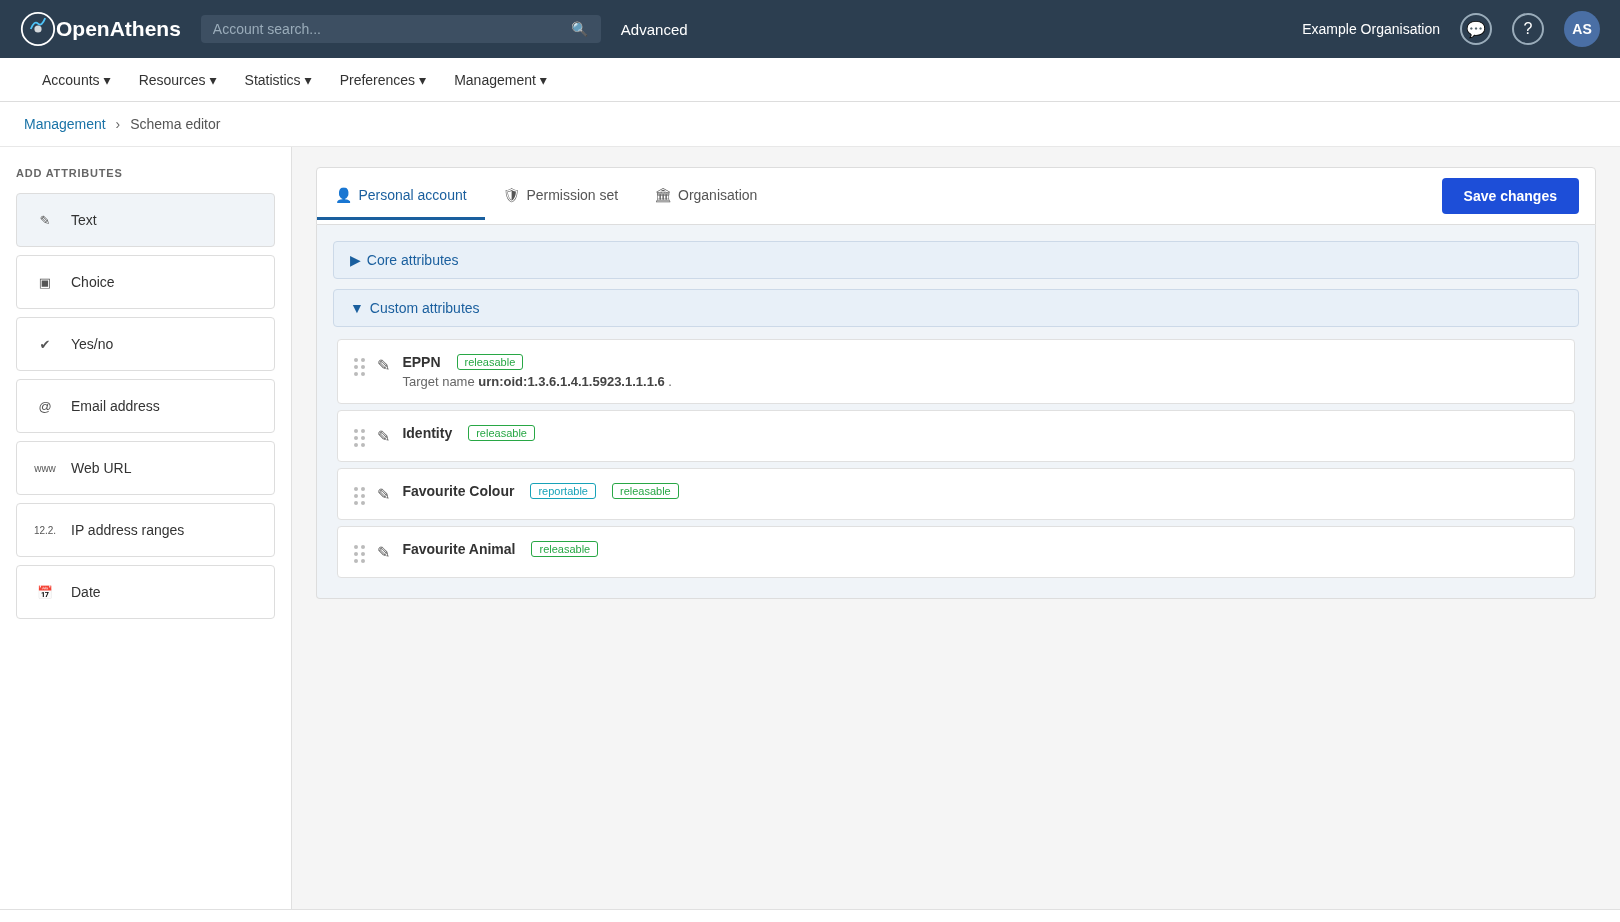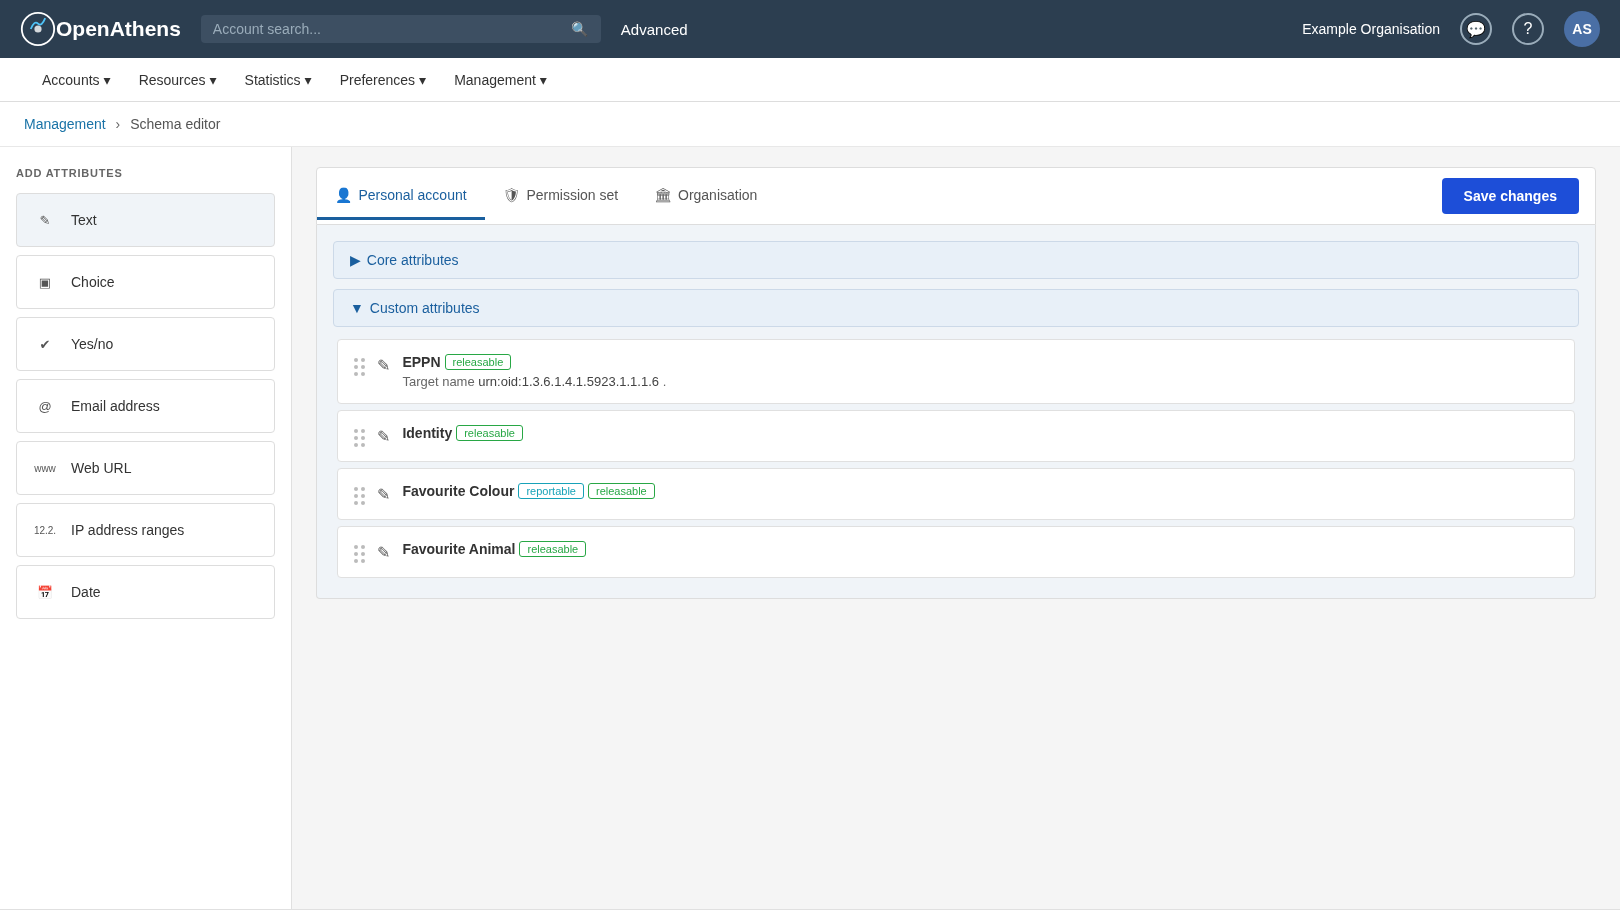--- a/index.html
+++ b/index.html
@@ -256,21 +256,21 @@
       font-size: 16px;
       color: #555;
       cursor: pointer;
       padding-top: 2px;
       flex-shrink: 0;
     }
     .attr-content { flex: 1; }
     .attr-name-row {
       display: flex;
       align-items: center;
-      gap: 4px;
+      gap: 16px;
       margin-bottom: 4px;
     }
     .attr-name {
       font-weight: 700;
       font-size: 14px;
     }
     .badge {
       border: 1px solid #28a745;
       color: #28a745;
       font-size: 11px;
@@ -278,21 +278,21 @@
       border-radius: 3px;
     }
     .badge-reportable {
       border-color: #17a2b8;
       color: #17a2b8;
     }
     .attr-target {
       font-size: 13px;
       color: #666;
     }
-    .attr-target strong { font-weight: 400; color: #444; }
+    .attr-target strong { font-weight: 700; color: #444; }
 
     
     .footer {
       background: white;
       border-top: 1px solid #e0e0e0;
       padding: 14px 24px;
       display: flex;
       justify-content: space-between;
       align-items: center;
       font-size: 13px;

